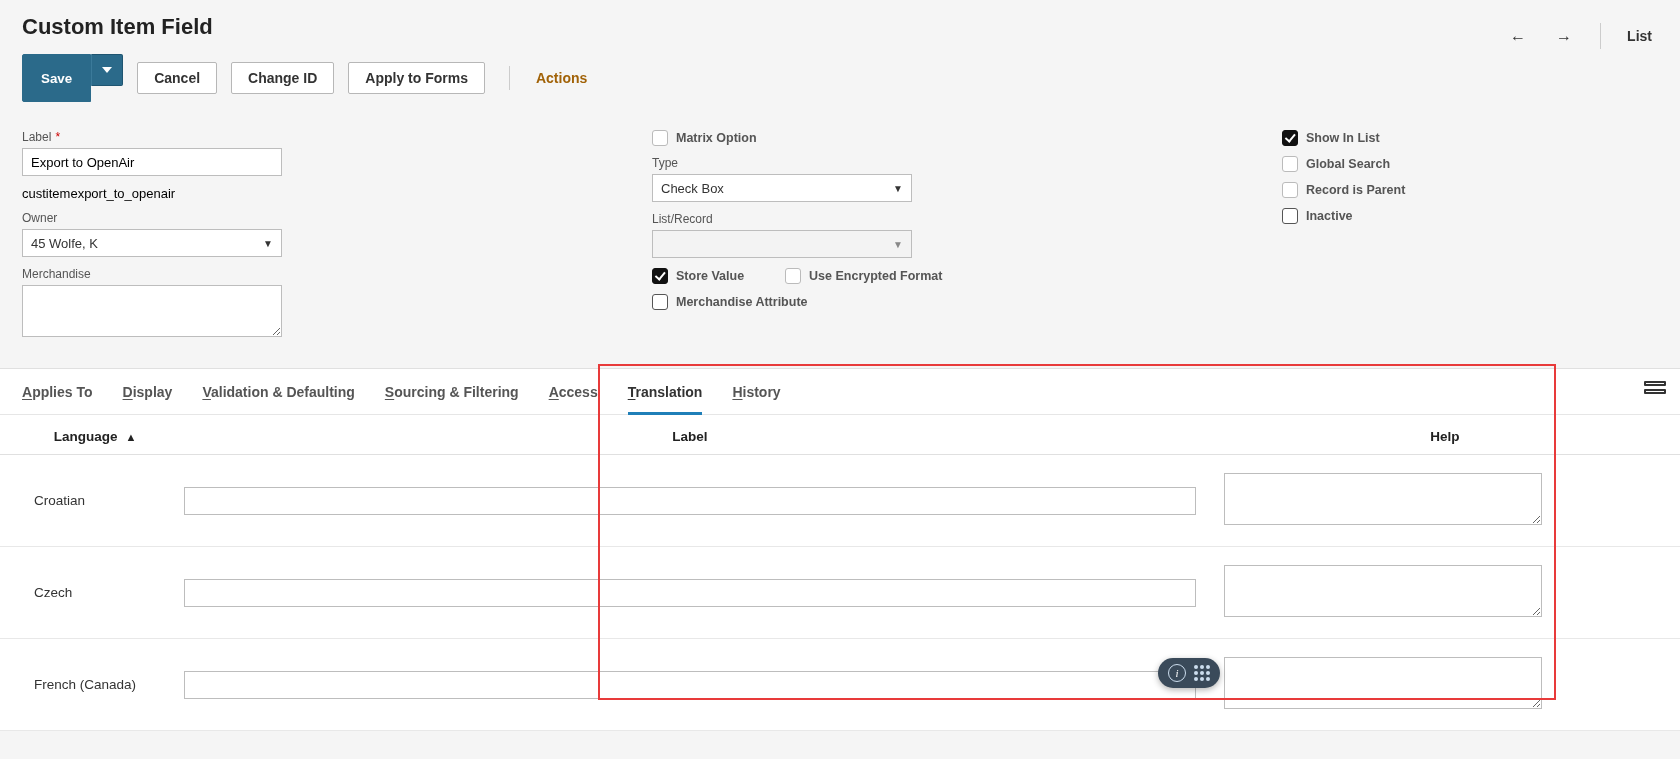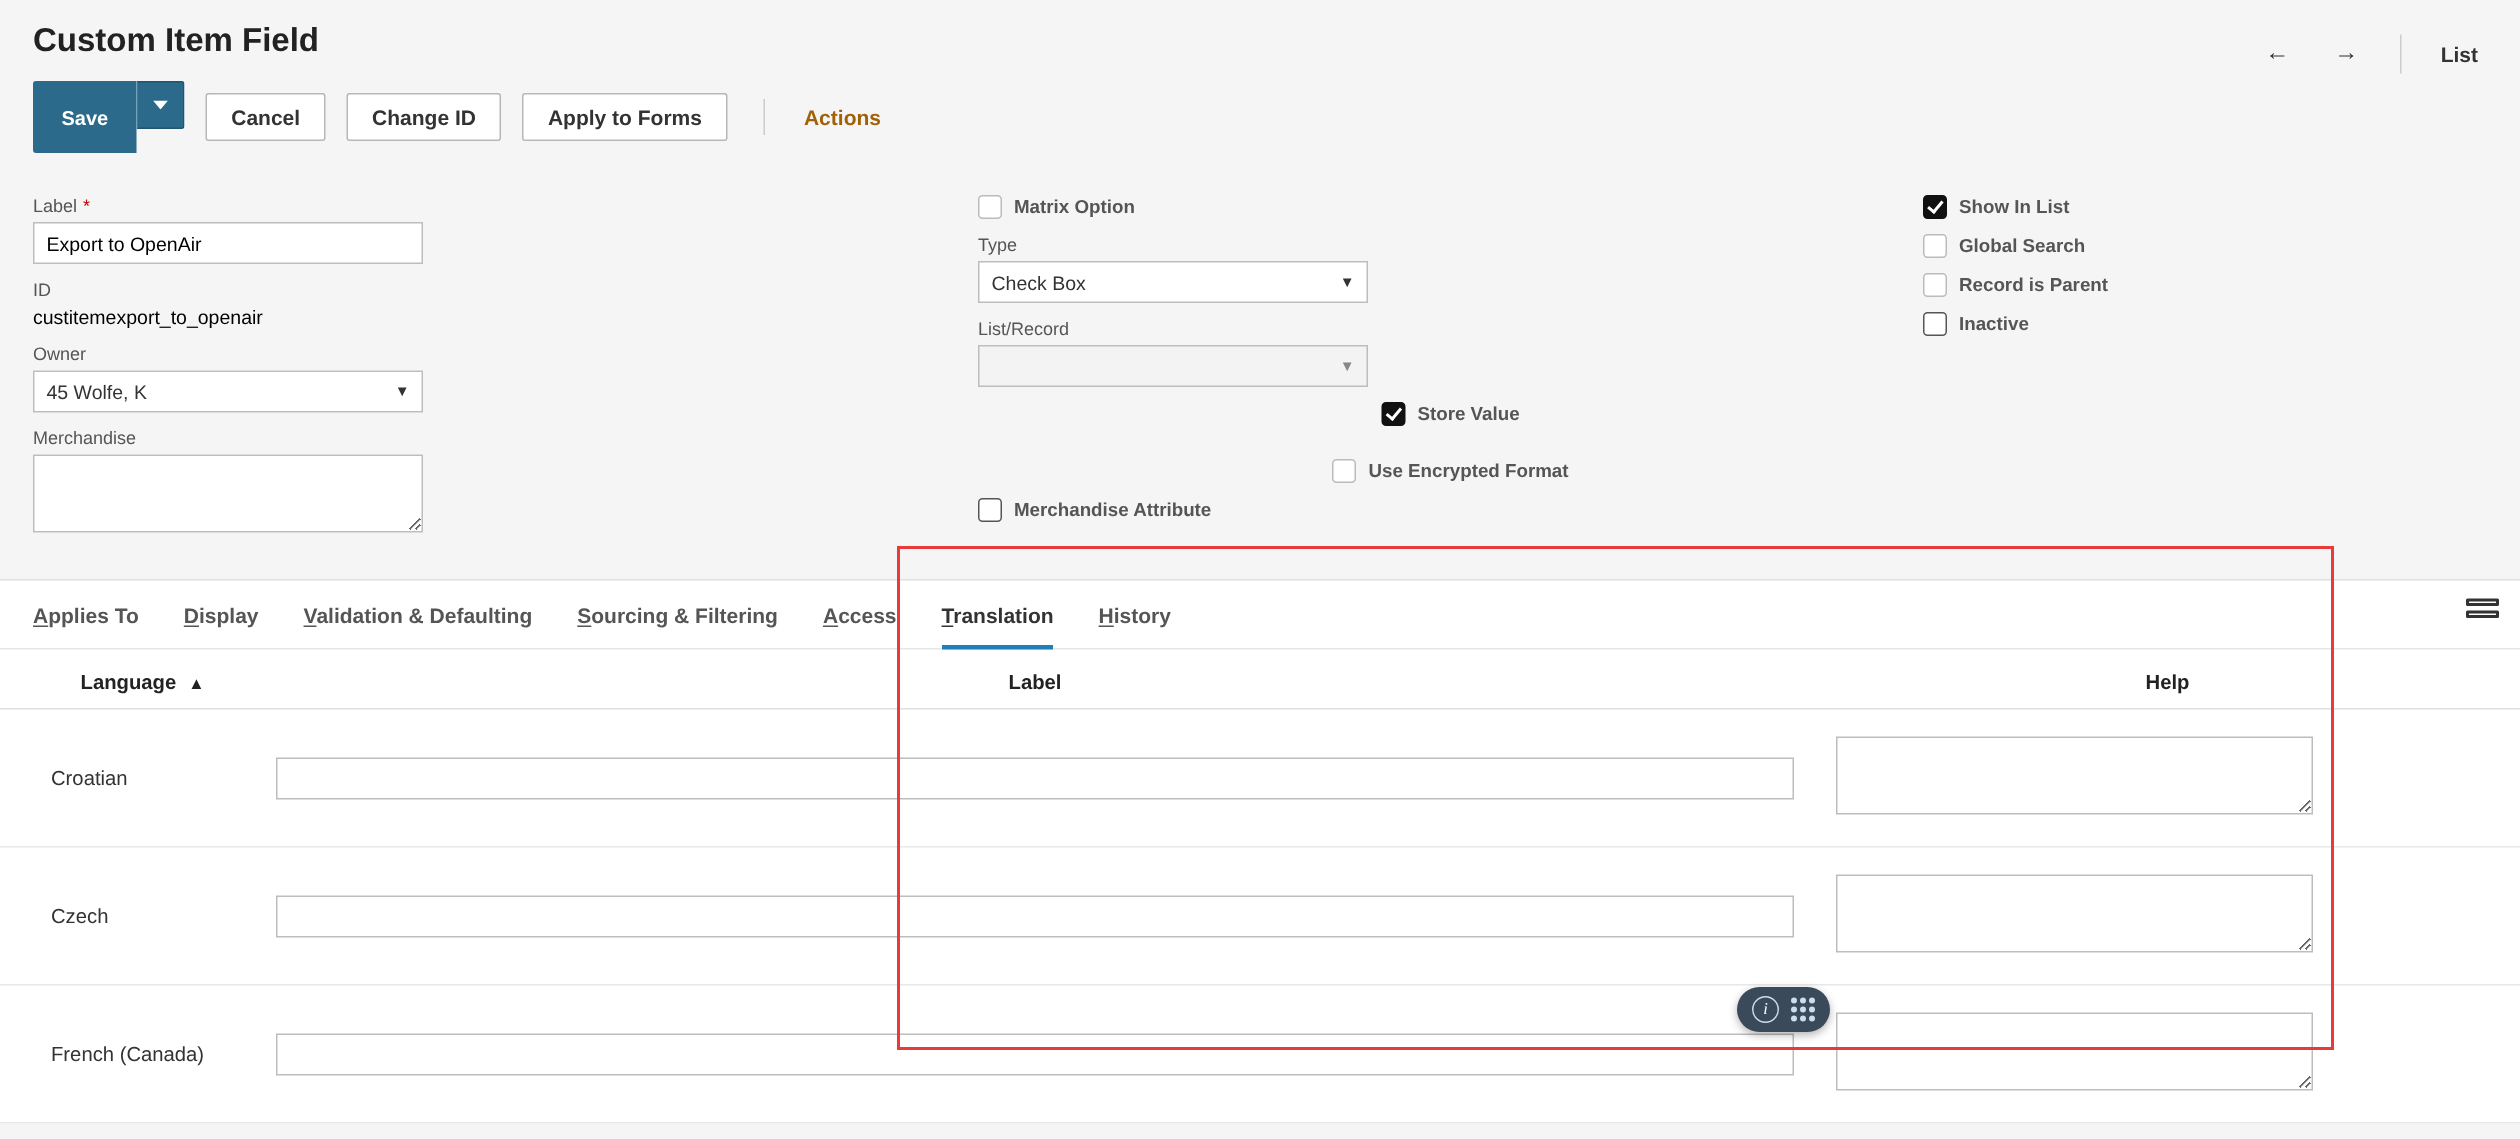--- a/index.html
+++ b/index.html
@@ -38,21 +38,21 @@
   .select .caret { font-size:10px; color:#333; }
   .textarea { width:260px; height:52px; border:1px solid #bdbdbd; background:#fff; resize: both; padding:4px 6px; font-size:13px; }
   .static-value { font-size:13px; color:#000000; }
 
   .chk-row { display:flex; align-items:center; gap:8px; margin-bottom:10px; }
   .chk { width:16px; height:16px; border:1.5px solid #555; border-radius:3px; background:#fff; display:flex; align-items:center; justify-content:center; cursor:pointer; flex-shrink:0; }
   .chk.checked { background:#111; border-color:#111; }
   .chk.checked::after { content:""; display:block; width:4px; height:8px; border:solid #fff; border-width:0 2px 2px 0; transform: rotate(40deg) translate(-0.5px,-1px); }
   .chk.light { border-color:#bbb; }
   .chk-label { font-size:12.5px; color:#555; font-weight:600; }
-  .inline-chks { display:flex; gap:22px; align-items:center;flex-direction:column; }
+  .inline-chks { display:flex; gap:22px; align-items:center; }
 
   
   .tabs-wrap { background:#fff; border-top:1px solid #e0e0e0; }
   .tabs-row { display:flex; align-items:center; padding: 0 22px; height:46px; border-bottom:1px solid #e6e6e6; position:relative; }
   .tab { font-size:14px; font-weight:700; color:#555; padding: 14px 0; margin-right: 30px; cursor:pointer; position:relative; }
   .tab .ul { text-decoration: underline; text-underline-offset: 2px; }
   .tab.active { color:#333; }
   .tab.active::after { content:""; position:absolute; left:0; right:0; bottom:-1px; height:3px; background:#1f7fb8; }
   .tab-right-icon { position:absolute; right:14px; top:12px; width:22px; height:22px; display:flex; flex-direction:column; gap:3px; cursor:pointer; }
   .tab-right-icon .bar { height:5px; border:2px solid #333; border-radius:1px; }
@@ -115,21 +115,20 @@
 
     <div class="col col-1">
       <div class="field-block">
         <div class="field-label">
           <span>Label</span>
             <span class="req">*</span>
         </div>
         <input class="text-input" value="Export to OpenAir" style="">
       </div>
       <div class="field-block">
-        <div class="field-label">ID</div>
         <div class="static-value">custitemexport_to_openair</div>
       </div>
       <div class="field-block">
         <div class="field-label">Owner</div>
         <div class="select">
           <span>45 Wolfe, K</span>
           <span class="caret">▼</span>
         </div>
       </div>
       <div class="field-block">
@@ -155,21 +154,21 @@
         <div class="select" style="background:#f3f3f3;">
           <span></span>
           <span class="caret" style="color:#888;">▼</span>
         </div>
       </div>
       <div class="inline-chks" style="margin-bottom:10px;">
         <div class="chk-row" style="margin-bottom:0;">
           <div class="chk checked"></div>
           <div class="chk-label">Store Value</div>
         </div>
-        <div class="chk-row" style="margin-bottom:0;">
+        <div class="chk-row" style="margin-bottom:0;margin-left:19px;">
           <div class="chk light"></div>
           <div class="chk-label">Use Encrypted Format</div>
         </div>
       </div>
       <div class="chk-row">
         <div class="chk"></div>
         <div class="chk-label">Merchandise Attribute</div>
       </div>
     </div>
 

